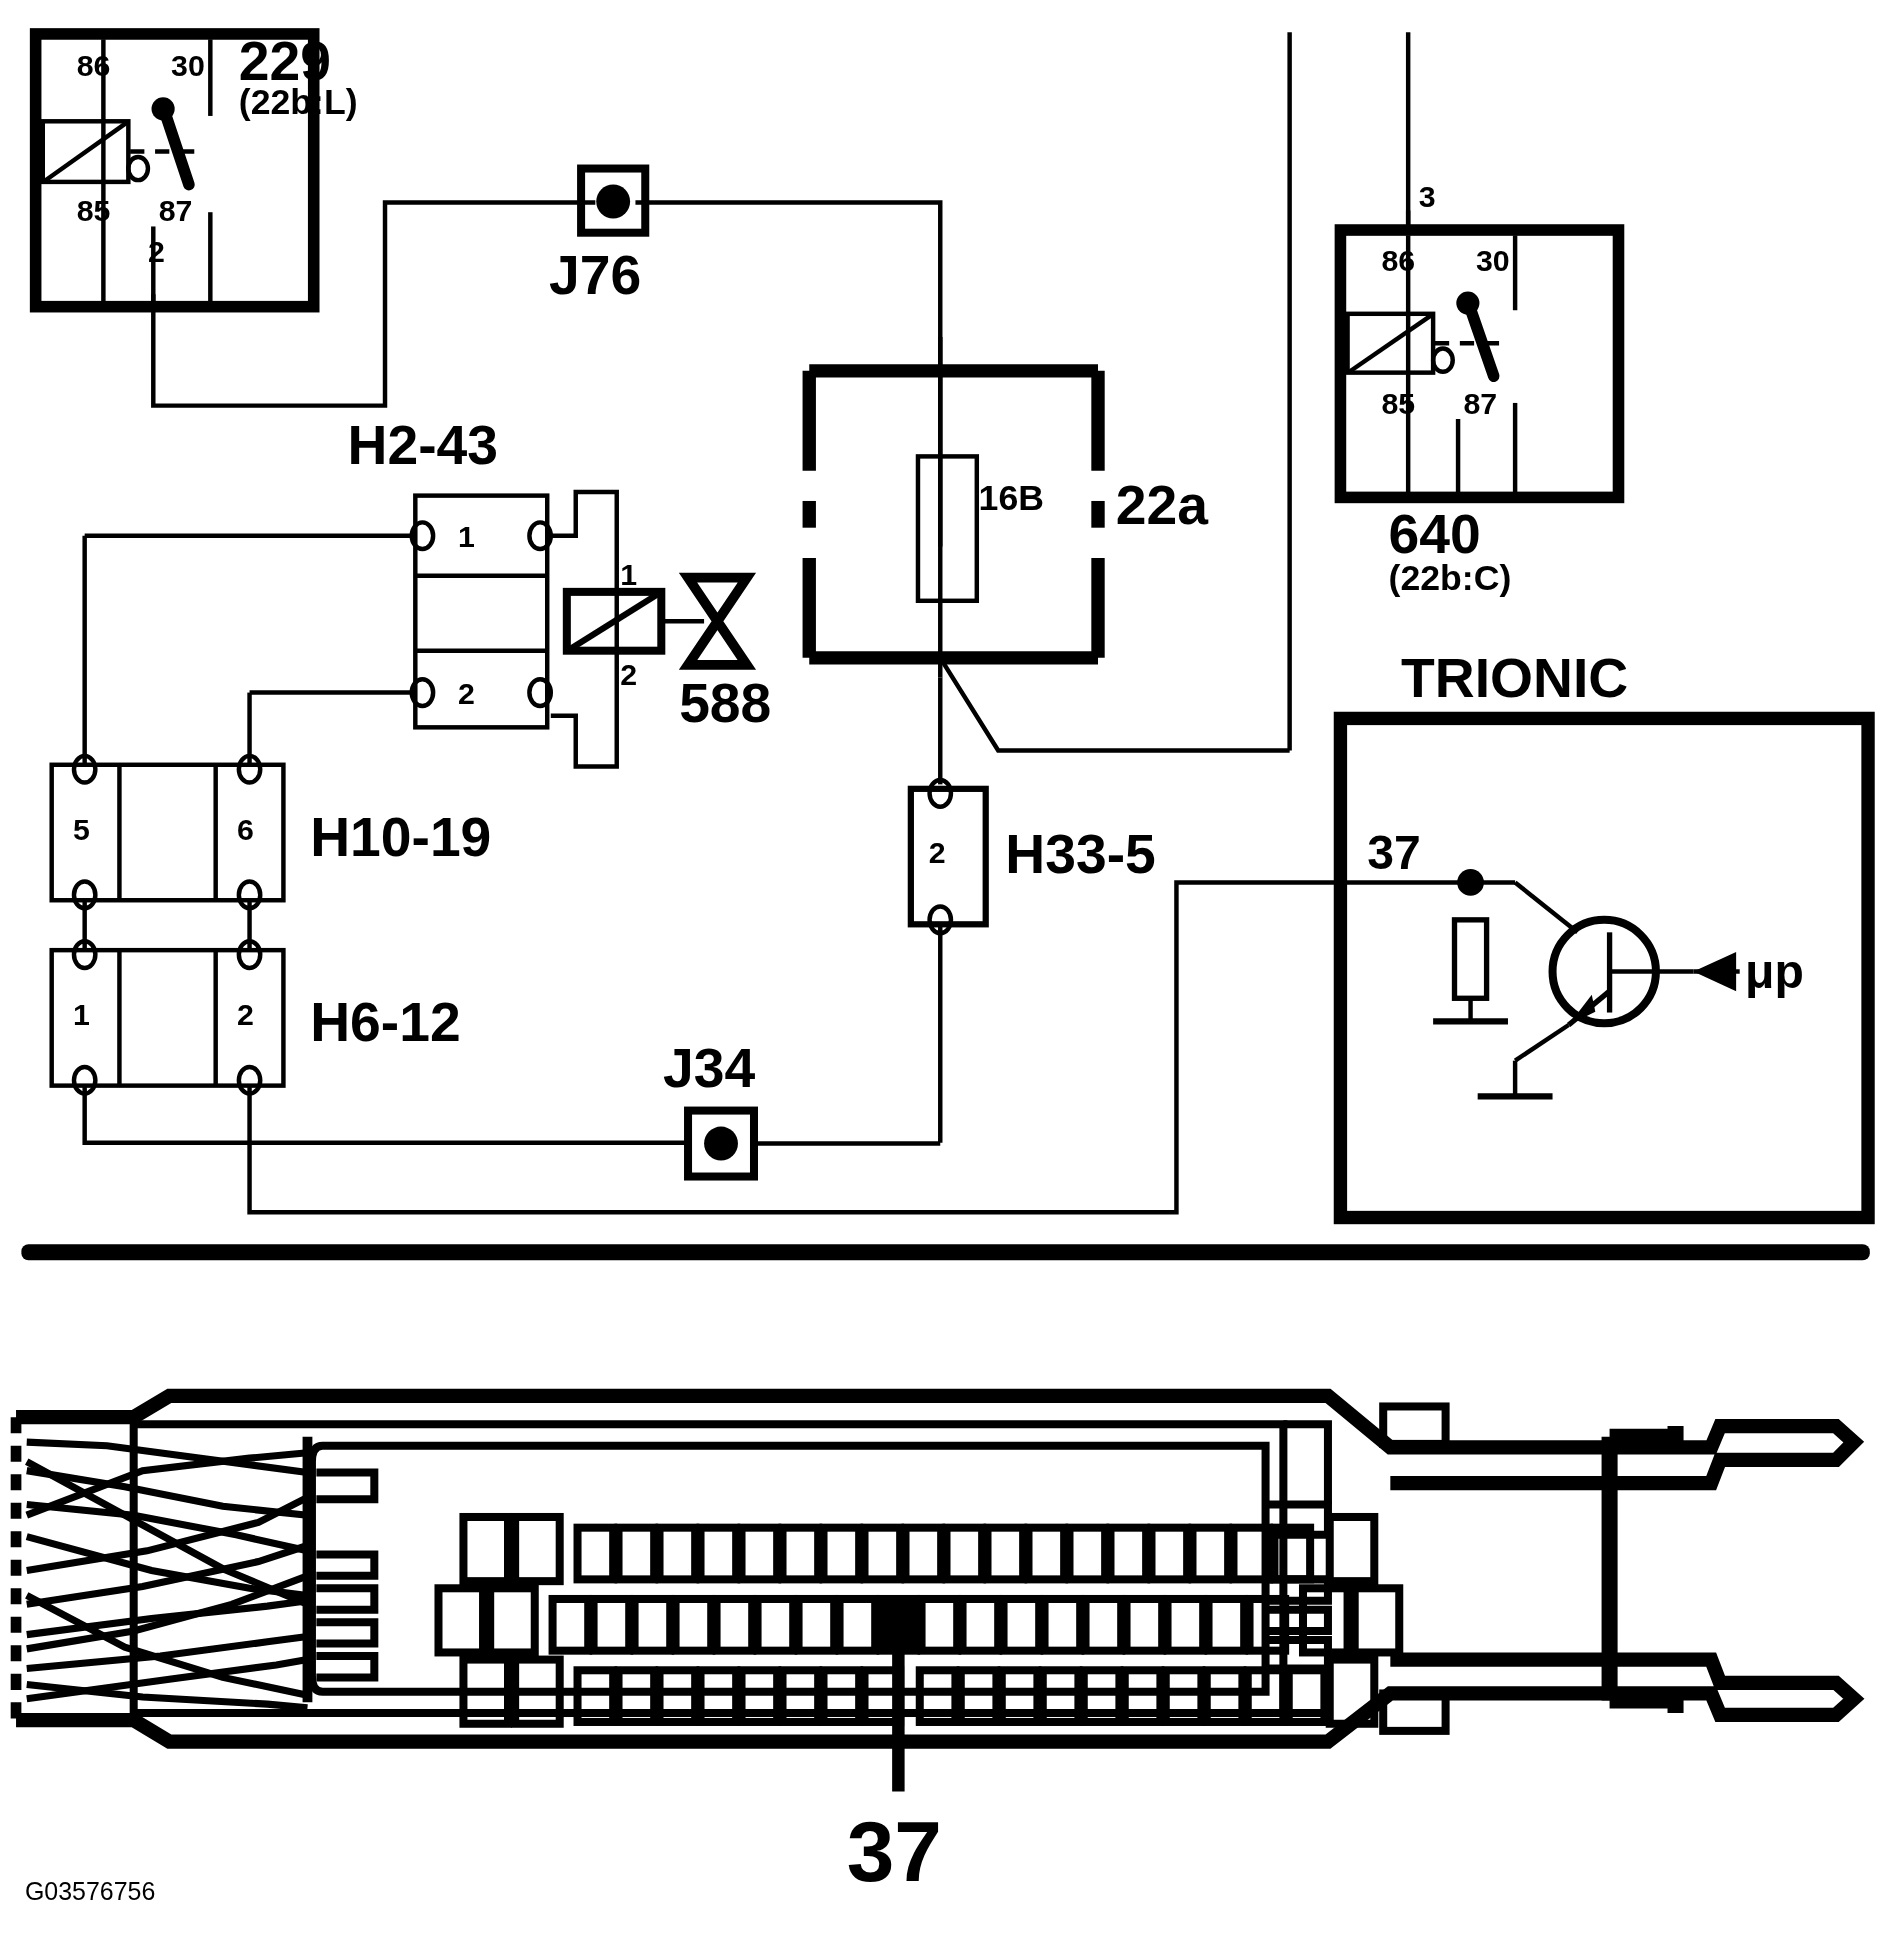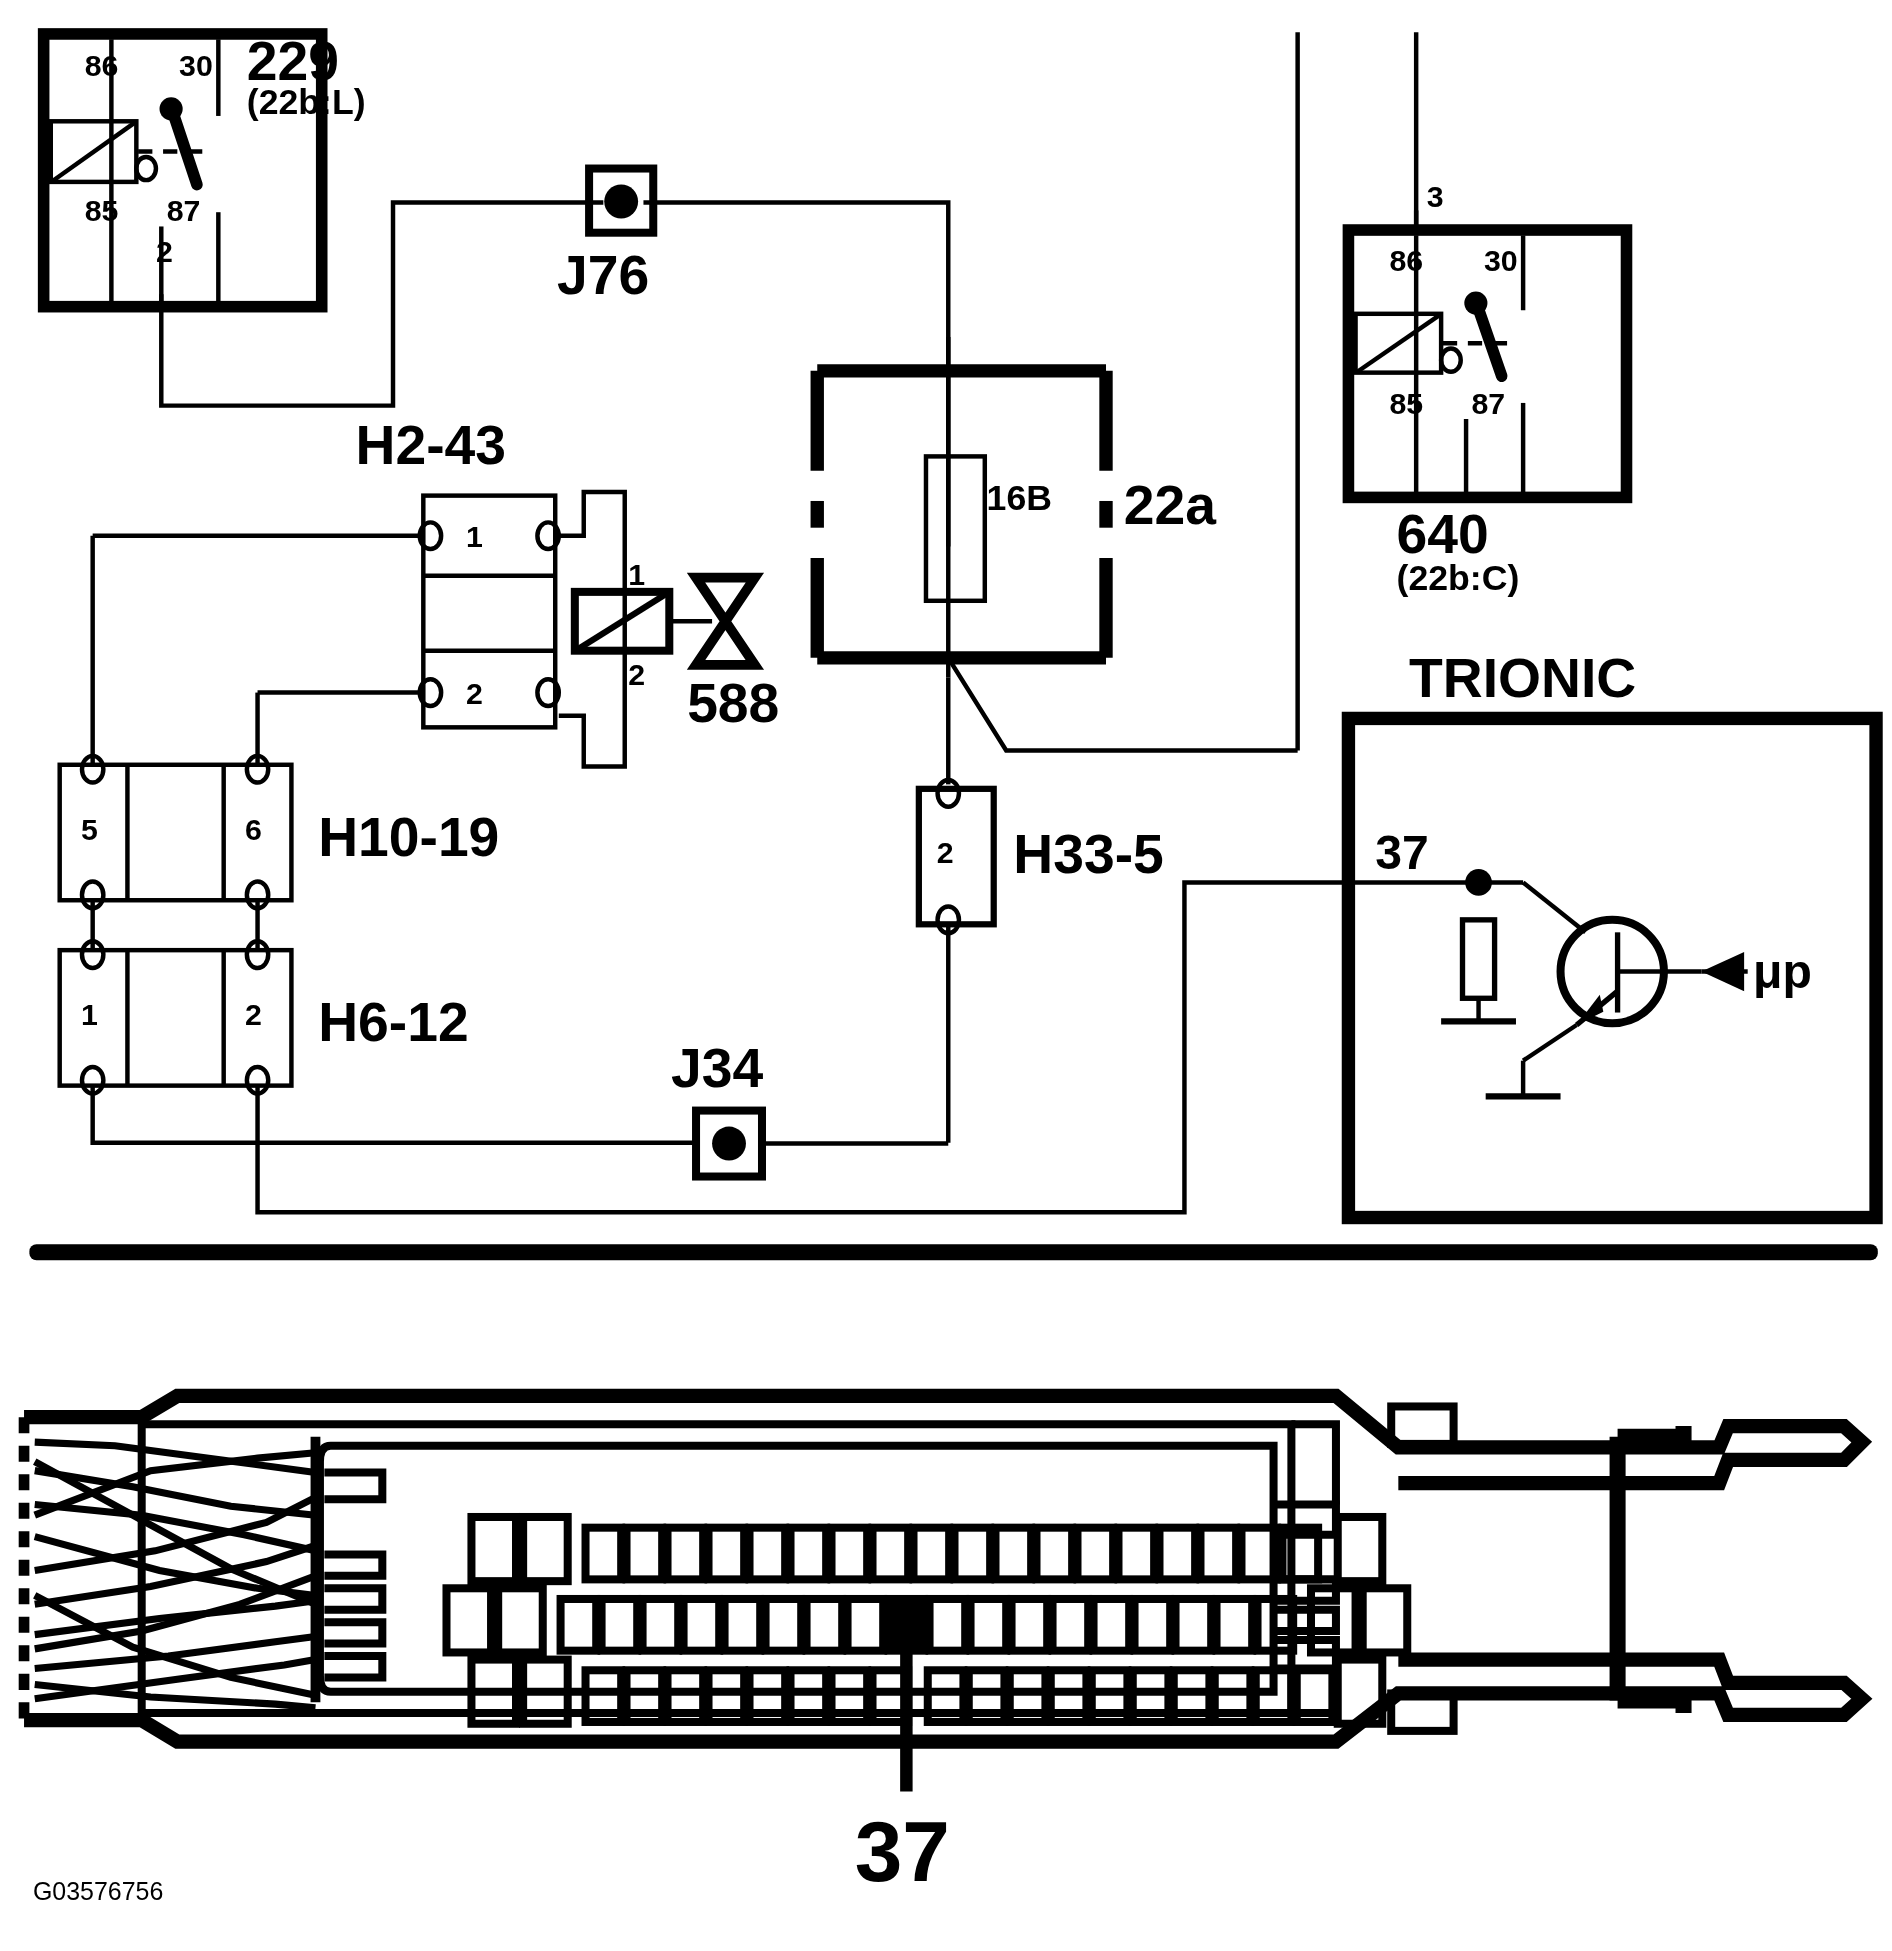--- a/index.html
+++ b/index.html
@@ -1,18 +1,18 @@
 <!DOCTYPE html>
 <html style="font-size:14.3px"><head>
 <meta charset="utf-8">
 <style>
   html,body{margin:0;padding:0;background:#ffffff;}
   body{font-family:"Liberation Sans", sans-serif;}
   #root{position:relative;width:1893px;height:1952px;background:#fff;overflow:hidden;}
-  #svgwrap{position:absolute;inset:0;margin-left:8px;}
+  #svgwrap{position:absolute;inset:0;}
   svg{display:block;}
   .lbl{font-family:"Liberation Sans", sans-serif;font-weight:bold;fill:#000;}
   .lbl-big{font-size:62px;}
   .lbl-mid{font-size:54px;}
   .lbl-sm{font-size:40px;}
   .lbl-pin{font-size:34px;font-weight:bold;}
   .lbl-id{font-size:28px;font-weight:normal;font-family:"Liberation Sans", sans-serif;}
 </style>
 </head>
 <body>

